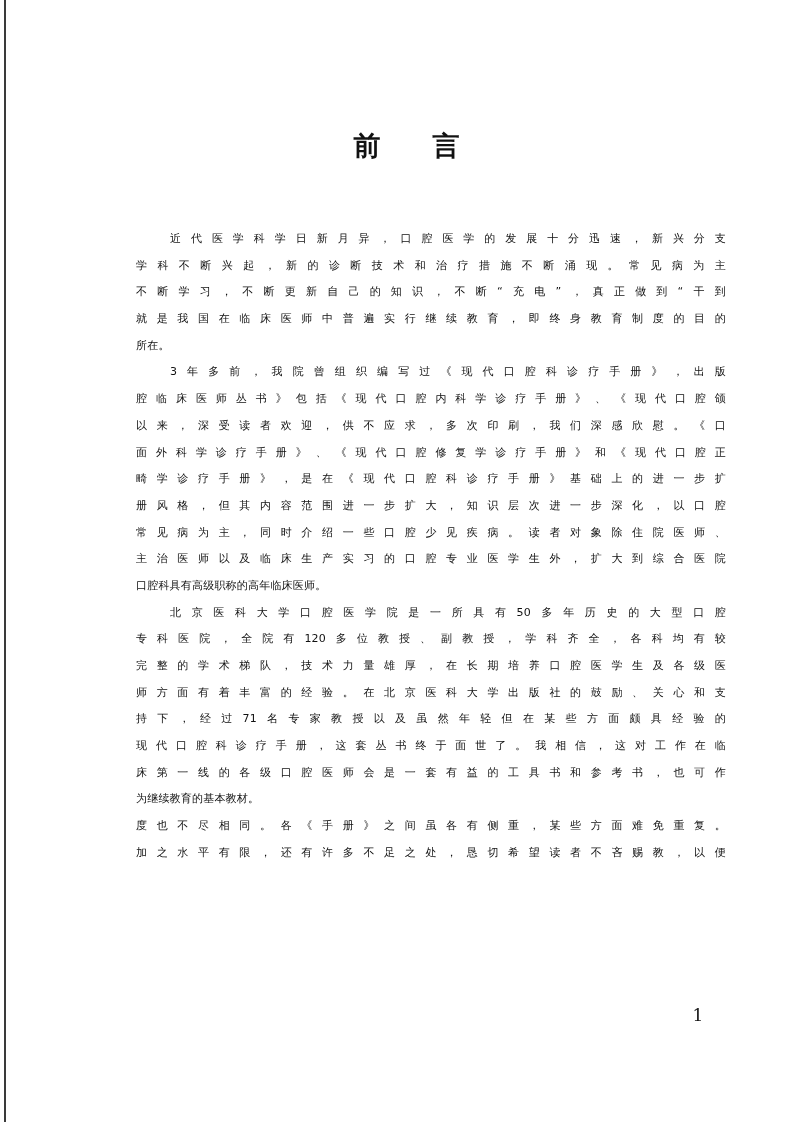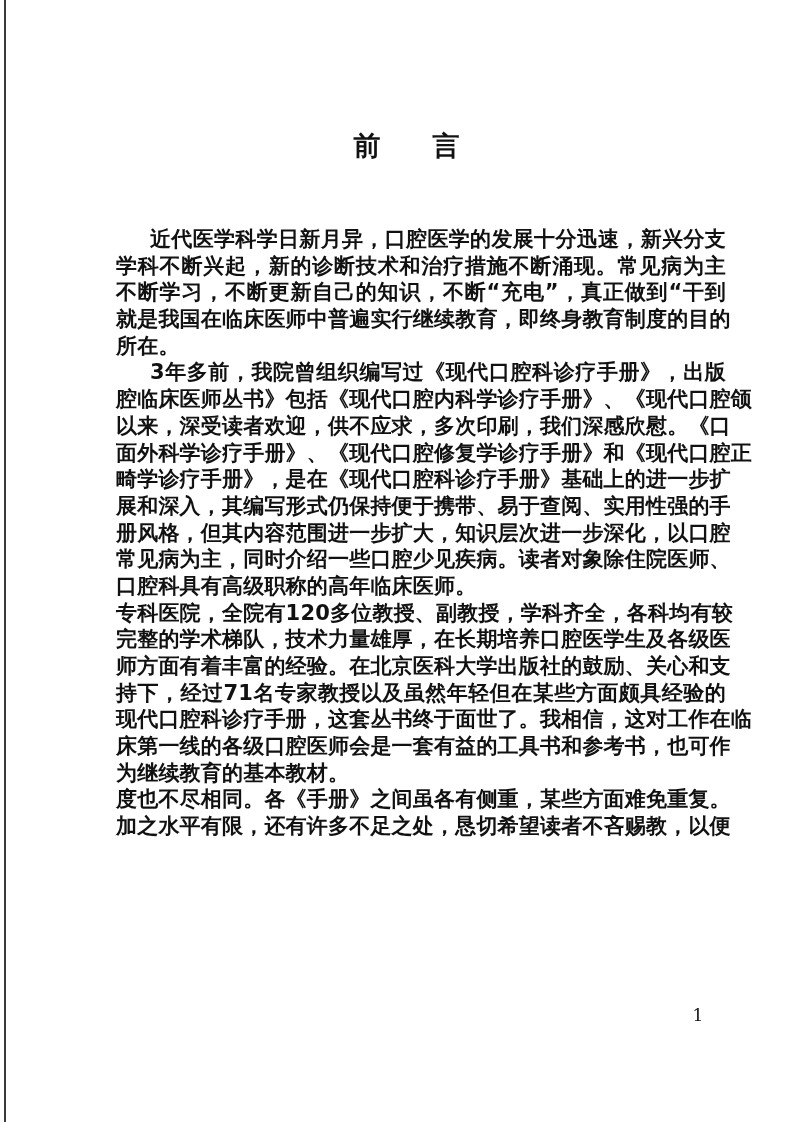--- a/index.html
+++ b/index.html
@@ -45,26 +45,27 @@
     .body {
       position: absolute;
       left: 110px;
       top: 226px;
       width: 610px;
     }
     .line {
       display: block;
       height: 26.7px;
       line-height: 26.7px;
-      font-size: 21px;
-      font-weight: bold;
+      font-size: 11px;
+      font-weight: normal;
       white-space: nowrap;
       text-align: justify;
       text-align-last: justify;
       letter-spacing: 0.2px;
+      margin-left: 20px;
     }
     .line.last {
       text-align-last: left;
     }
     .line.indent {
       padding-left: 34px;
     }
     .page-number {
       position: absolute;
       top: 1004px;
@@ -94,27 +95,28 @@
       <span class="line">就是我国在临床医师中普遍实行继续教育，即终身教育制度的目的</span>
       <span class="line last">所在。</span>
     </div>
 
     <div>
       <span class="line indent">3年多前，我院曾组织编写过《现代口腔科诊疗手册》，出版</span>
       <span class="line">腔临床医师丛书》包括《现代口腔内科学诊疗手册》、《现代口腔颌</span>
       <span class="line">以来，深受读者欢迎，供不应求，多次印刷，我们深感欣慰。《口</span>
       <span class="line">面外科学诊疗手册》、《现代口腔修复学诊疗手册》和《现代口腔正</span>
       <span class="line">畸学诊疗手册》，是在《现代口腔科诊疗手册》基础上的进一步扩</span>
-      <span class="line">展和深入，其编写形式仍保持便于携带、易于查阅、实用性强的手</span>
       <span class="line">册风格，但其内容范围进一步扩大，知识层次进一步深化，以口腔</span>
       <span class="line">常见病为主，同时介绍一些口腔少见疾病。读者对象除住院医师、</span>
+      <span class="line">主治医师以及临床生产实习的口腔专业医学生外，扩大到综合医院</span>
       <span class="line last">口腔科具有高级职称的高年临床医师。</span>
     </div>
 
     <div>
+      <span class="line indent">北京医科大学口腔医学院是一所具有50多年历史的大型口腔</span>
       <span class="line">专科医院，全院有120多位教授、副教授，学科齐全，各科均有较</span>
       <span class="line">完整的学术梯队，技术力量雄厚，在长期培养口腔医学生及各级医</span>
       <span class="line">师方面有着丰富的经验。在北京医科大学出版社的鼓励、关心和支</span>
       <span class="line">持下，经过71名专家教授以及虽然年轻但在某些方面颇具经验的</span>
       <span class="line">现代口腔科诊疗手册，这套丛书终于面世了。我相信，这对工作在临</span>
       <span class="line">床第一线的各级口腔医师会是一套有益的工具书和参考书，也可作</span>
       <span class="line last">为继续教育的基本教材。</span>
     </div>
 
     <div>

